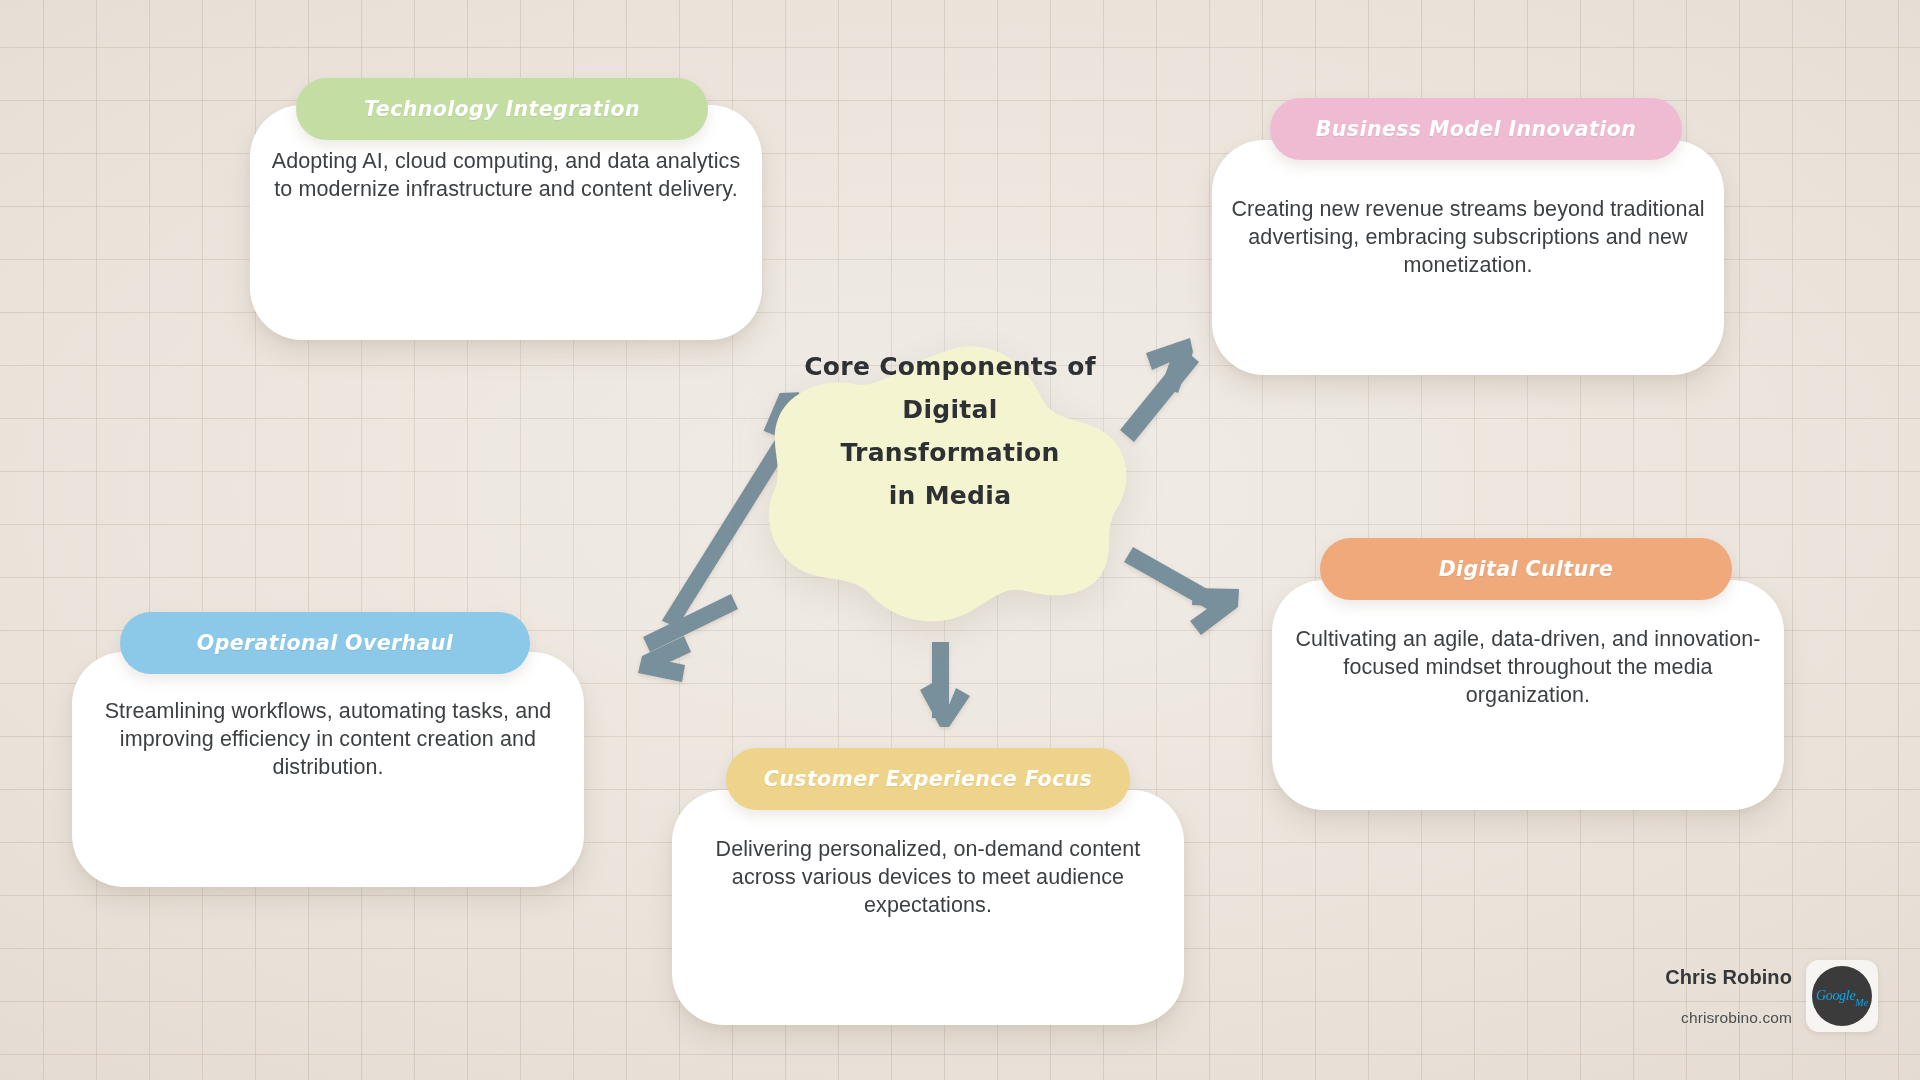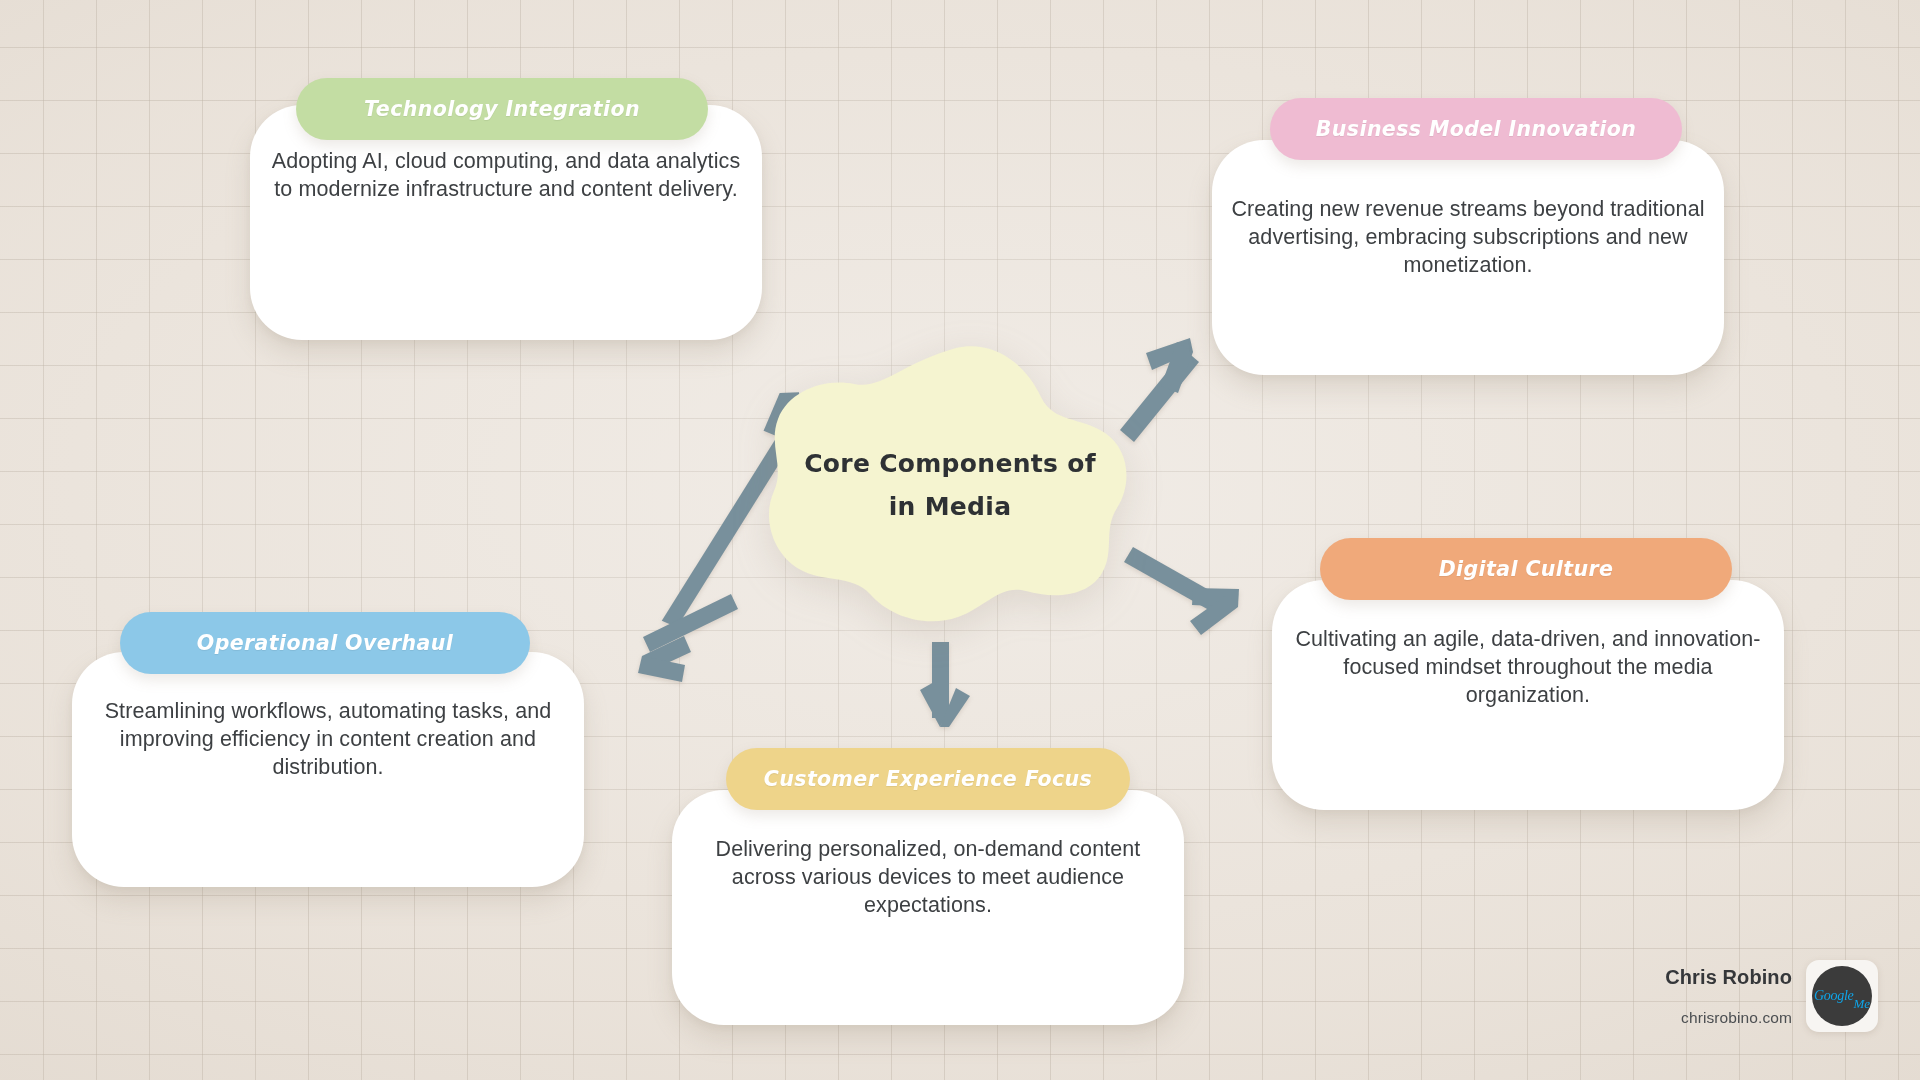--- a/index.html
+++ b/index.html
@@ -56,21 +56,21 @@
     text-shadow:0 1px 1px rgba(0,0,0,.07);
     box-shadow:0 6px 14px rgba(150,133,115,.18);
   }
 
   
   #blob-wrap { position:absolute; left:760px; top:345px; width:380px; height:280px; }
   #blob-svg  { position:absolute; inset:0; width:100%; height:100%;
                filter:drop-shadow(0 10px 18px rgba(150,133,115,.20)); }
   #blob-text {
     position:absolute; inset:0;
-    display:flex; flex-direction:column; align-items:center; justify-content:center;
+    display:flex; flex-direction:column; align-items:center; 
     text-align:center;
     font-family:"DejaVu Sans", sans-serif;
     font-weight:bold;
     font-size:25px;
     line-height:1.72;
     color:#2E3134;
     letter-spacing:.3px;
     padding:0 44px;
   }
 
@@ -85,21 +85,21 @@
   #wm-name { font-size:20px; font-weight:bold; color:#35373A; letter-spacing:.1px; }
   #wm-url  { font-size:15.5px; color:#4B4E51; margin-top:20px; letter-spacing:.1px; }
   #wm-logo { width:72px; height:72px; background:#F7F5F2; border-radius:13px;
              display:flex; align-items:center; justify-content:center;
              box-shadow:0 2px 6px rgba(150,133,115,.22); }
   #wm-circle { width:60px; height:60px; border-radius:50%; background:#3B3B3B;
                display:flex; flex-direction:row; align-items:center; justify-content:center;
                color:#0ea5e9; font-family:Liberation Serif, serif;
                font-style:italic; line-height:1; }
   #wm-g1 { font-size:14px; letter-spacing:-.3px; }
-  #wm-g2 { font-size:13px; margin-top:14px; }
+  #wm-g2 { font-size:10px; margin-top:14px; }
 </style>
 </head>
 <body>
 
 <div id="canvas"></div>
 <div id="vignette"></div>
 
 <svg id="arrows" viewBox="0 0 1920 1080">
   <g fill="#78909C">
 
@@ -147,20 +147,21 @@
       C 240 239, 226 262, 198 272
       C 166 283, 130 272, 110 249
       C 92 229, 62 238, 39 224
       C 12 208, 2 172, 14 146
       C 25 122, 8 100, 18 74
       C 29 45, 66 33, 94 39
       C 122 45, 142 18, 196 3 Z"></path>
   </svg>
   <div id="blob-text">
     <span>Core Components of</span>
+    <span>Digital Transformation</span>
     <span>in Media</span>
   </div>
 </div>
 
 <div class="card">
   <div class="card-body" style="left:250px; top:105px; width:512px; height:235px;"></div>
   <div class="pill" style="left:296px; top:65px; width:412px; height:62px; background:#C3DDA3;margin-top:13px;">
     <span>Technology Integration</span>
   </div>
   <div class="card-text" style="left:250px; top:148px; width:512px;">Adopting AI, cloud computing, and data analytics to modernize infrastructure and content delivery.</div>

